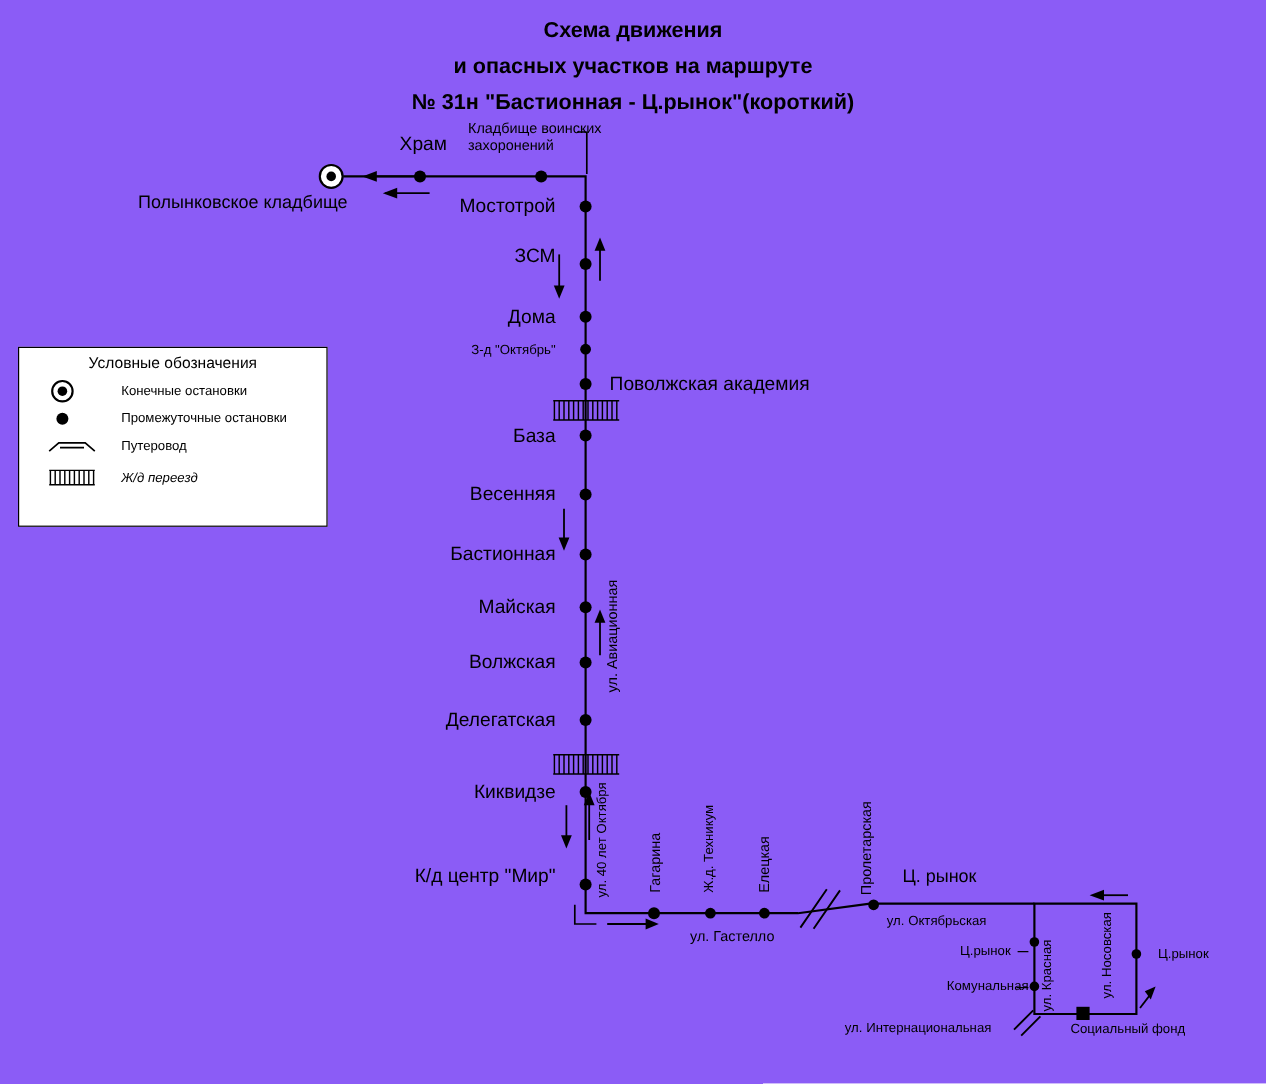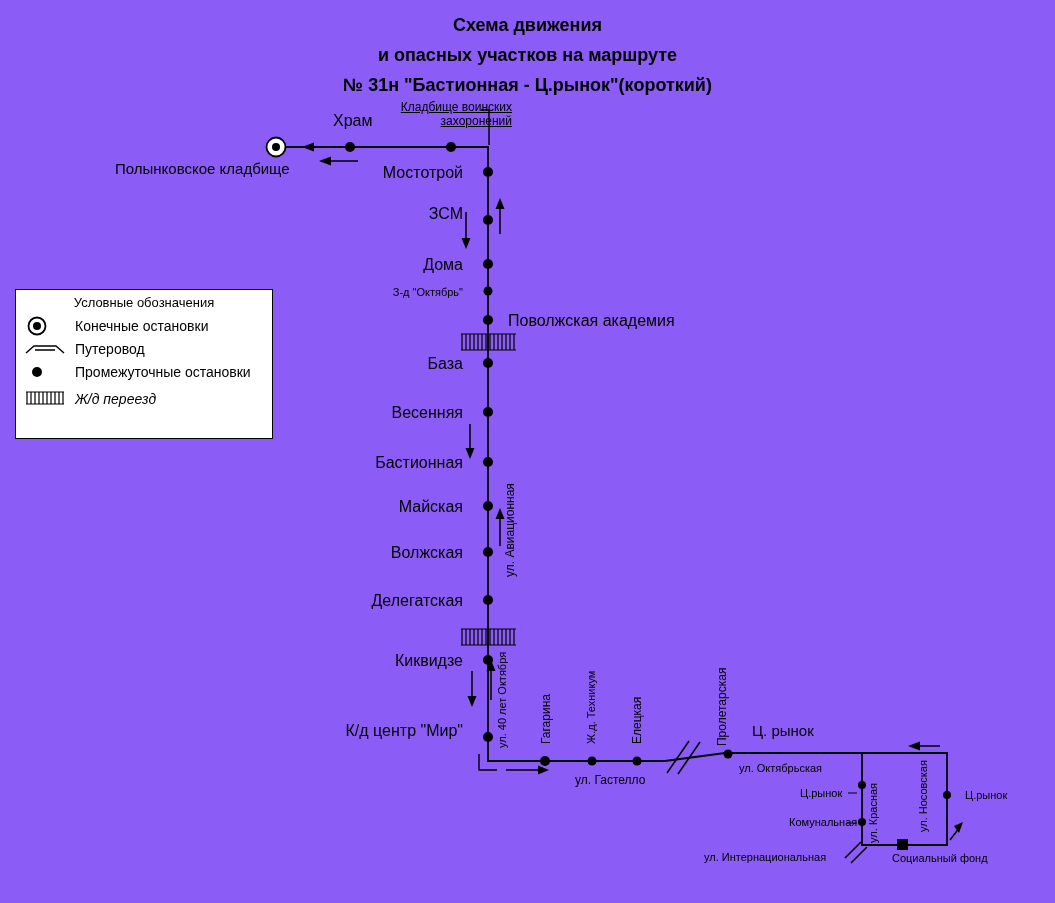--- a/index.html
+++ b/index.html
@@ -13,31 +13,31 @@
   .title-block {
     position:absolute; left:0; top:10px; width:100%;
     text-align:center; font-weight:bold; font-size:18px; line-height:30px;
   }
   .lbl { position:absolute; font-size:16px; white-space:nowrap; line-height:15px; }
   .left-col { right:592px; text-align:left; }
   .v { transform:rotate(-90deg); transform-origin:0 0; line-height:13px; }
   .f11 { font-size:11px; line-height:13px; }
   .f12 { font-size:12px; line-height:14px; }
   .f15 { font-size:15px; line-height:17px; }
-  .wrap { white-space:normal; text-align:right;text-decoration:underline; }
+  .wrap { white-space:normal; text-align:left; }
   .legend {
     position:absolute; left:15px; top:289px; width:258px; height:150px;
-    border:1.5px solid #000; box-sizing:border-box; padding:3px 7px;
+    border:1.5px solid #000; box-sizing:border-box; padding:3px 22px;
     background:#fff;
   }
   .legend-title { text-align:center; font-size:13px; margin:2px 0 4px 0; }
   .legend-row { display:flex; align-items:center; height:23px; }
   .legend-row.gap { margin-top:4px;font-style:italic; }
   .legend-sym { width:46px; display:flex; justify-content:flex-start; align-items:center; }
-  .legend-lbl { font-size:14px; margin-left:6px; }
+  .legend-lbl { font-size:11px; margin-left:17px; }
 </style>
 </head>
 <body>
 
 <div class="canvas">
 
   <svg class="map" width="1055" height="903" viewBox="0 0 1055 903">
 
     <g stroke="#000" fill="none" stroke-width="1.8">
       <path d="M286 147 H488 V761 H665 L725 753 H862"></path>
@@ -168,35 +168,35 @@
             <circle cx="14" cy="12" r="8.5" fill="#fff" stroke="#000" stroke-width="1.8"></circle>
             <circle cx="14" cy="12" r="4" fill="#000"></circle>
           </svg>
       </span>
       <span class="legend-lbl">Конечные остановки</span>
     </div>
 
     <div class="legend-row">
       <span class="legend-sym">
         <svg width="46" height="24">
+            <circle cx="14" cy="12" r="5" fill="#000"></circle>
+          </svg>
+      </span>
+      <span class="legend-lbl">Промежуточные остановки</span>
+    </div>
+
+    <div class="legend-row">
+      <span class="legend-sym">
+        <svg width="46" height="24">
             <path d="M3 16 L11 9 H33 L41 16 M12 13 H32" stroke="#000" stroke-width="1.4" fill="none"></path>
           </svg>
       </span>
       <span class="legend-lbl">Путеровод</span>
     </div>
 
-    <div class="legend-row">
-      <span class="legend-sym">
-        <svg width="46" height="24">
-            <circle cx="14" cy="12" r="5" fill="#000"></circle>
-          </svg>
-      </span>
-      <span class="legend-lbl">Промежуточные остановки</span>
-    </div>
-
     <div class="legend-row gap">
       <span class="legend-sym">
         <svg width="46" height="24">
             <path d="M3 5H41M3 17H41M4 5V17M8 5V17M12 5V17M16 5V17M20 5V17M24 5V17M28 5V17M32 5V17M36 5V17M40 5V17" stroke="#000" stroke-width="1.2" fill="none"></path>
           </svg>
       </span>
       <span class="legend-lbl">Ж/д переезд</span>
     </div>
 
   </div>

